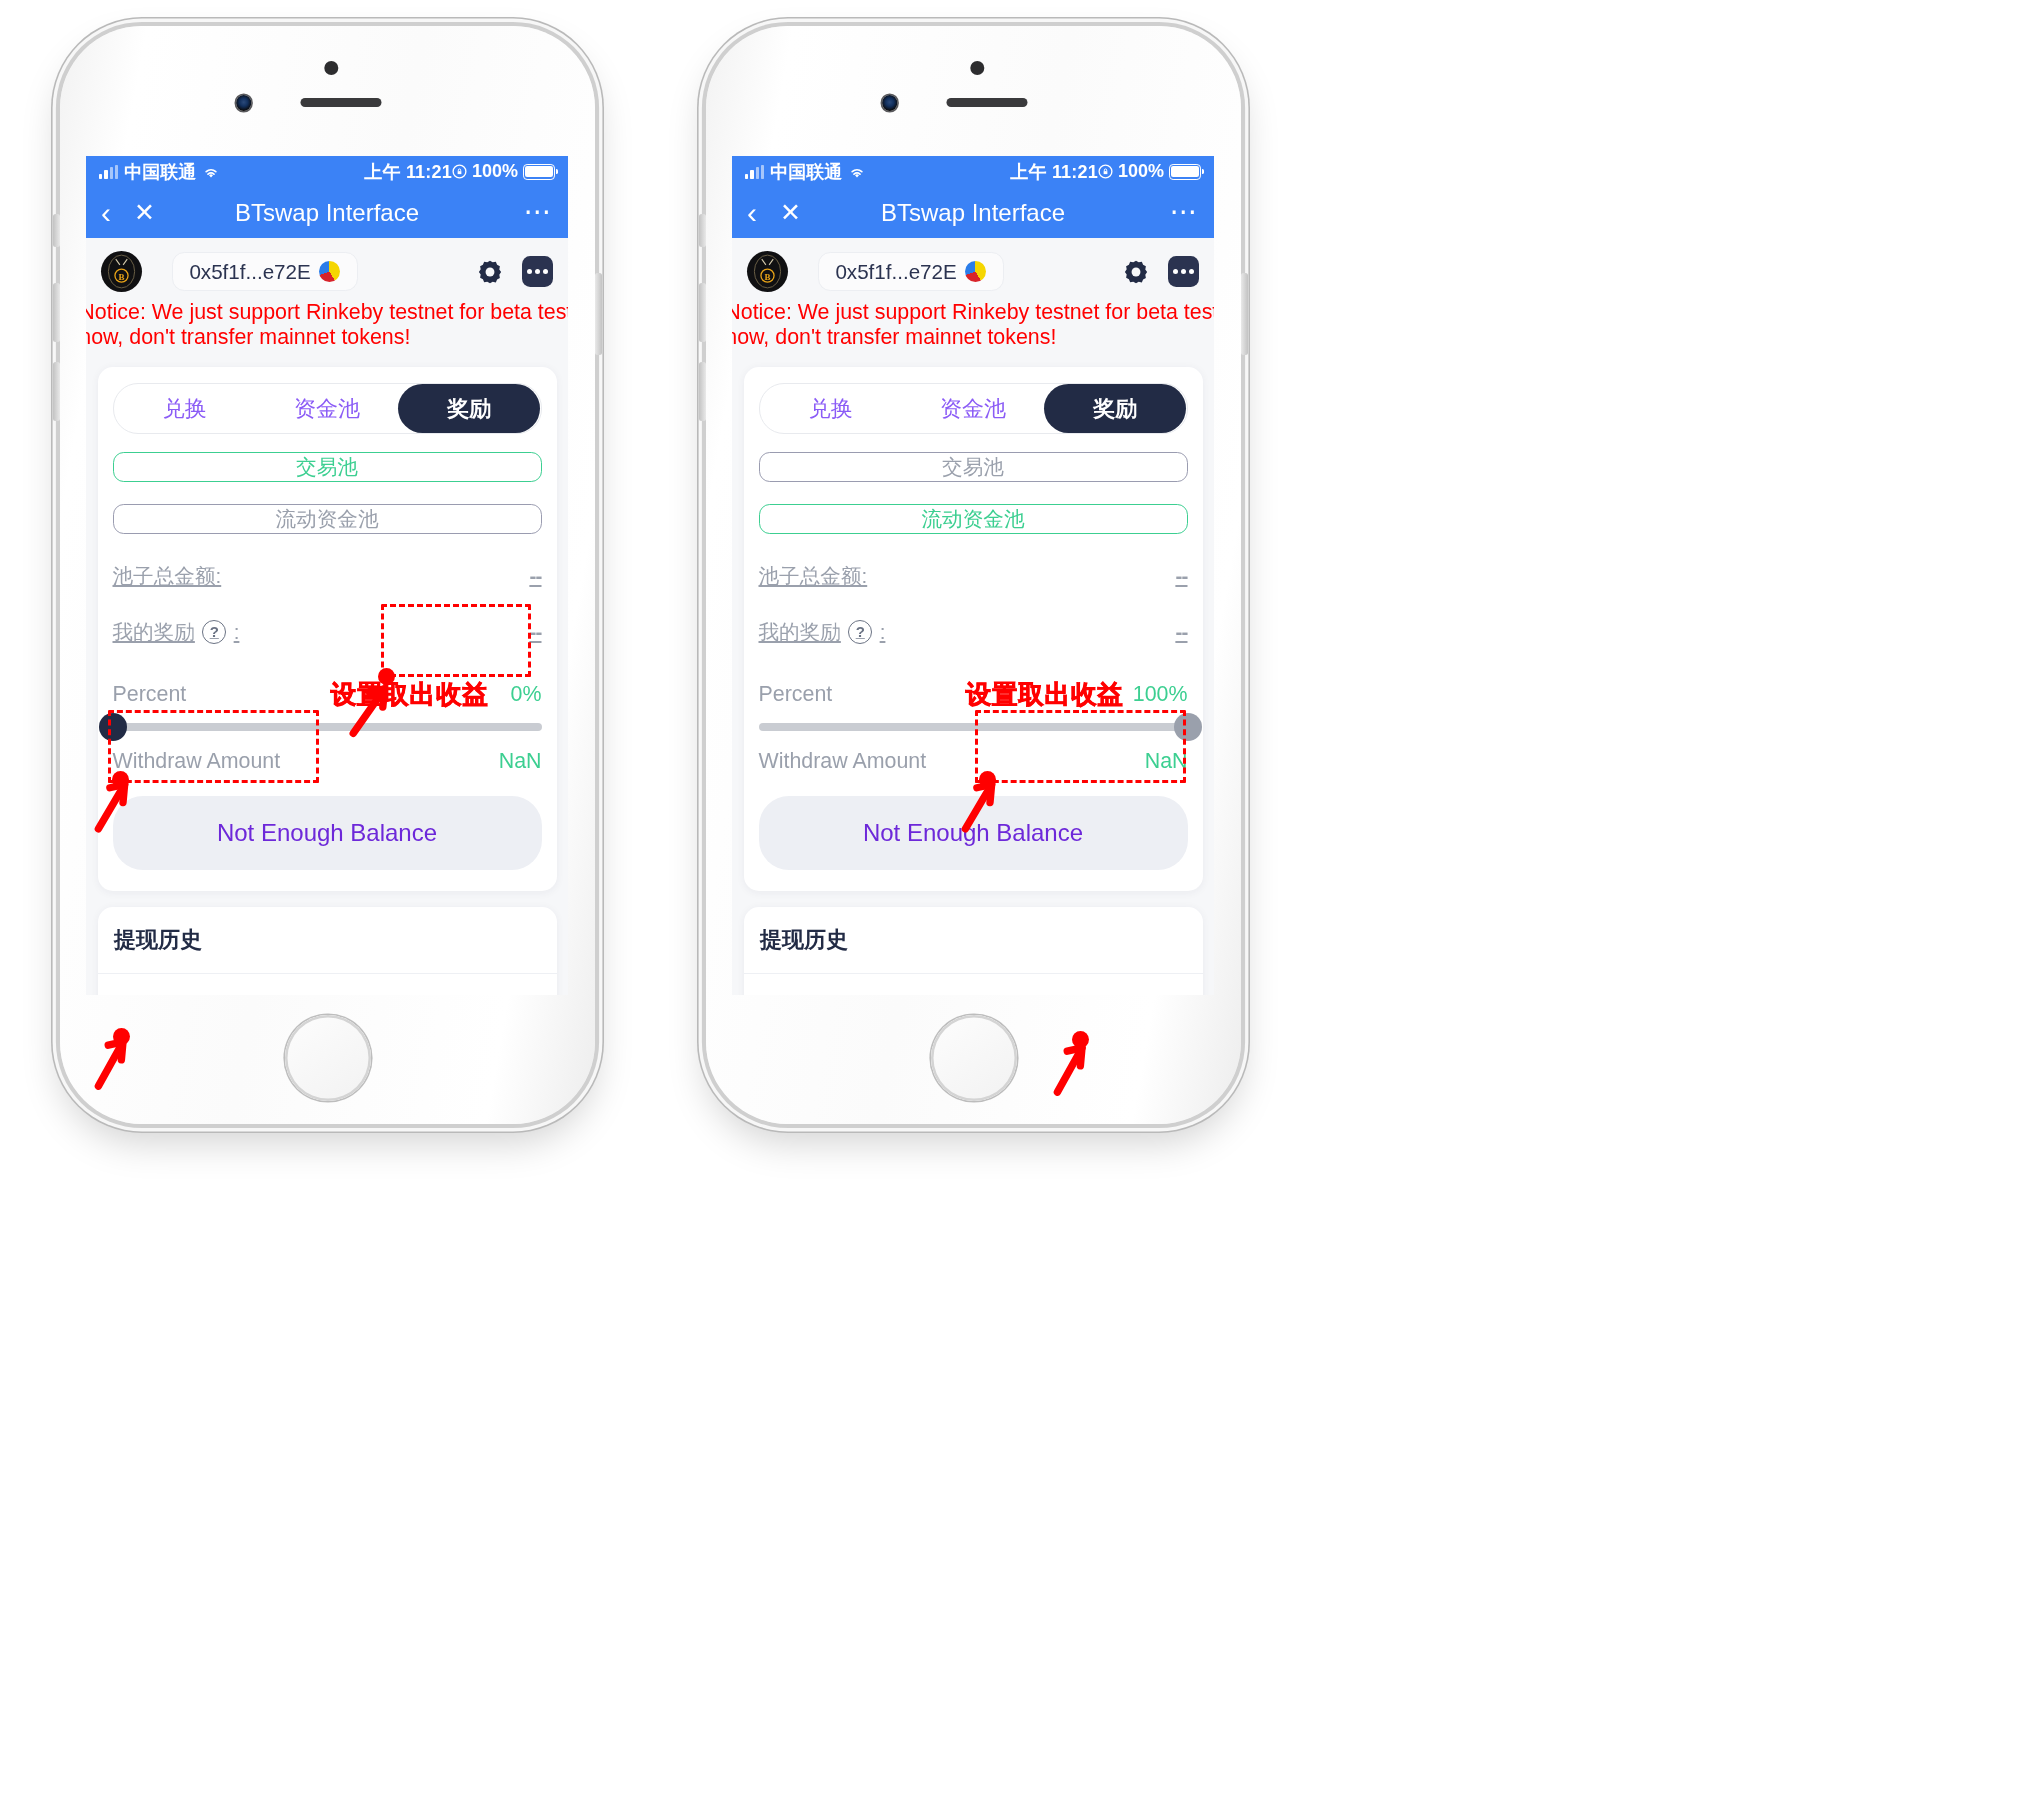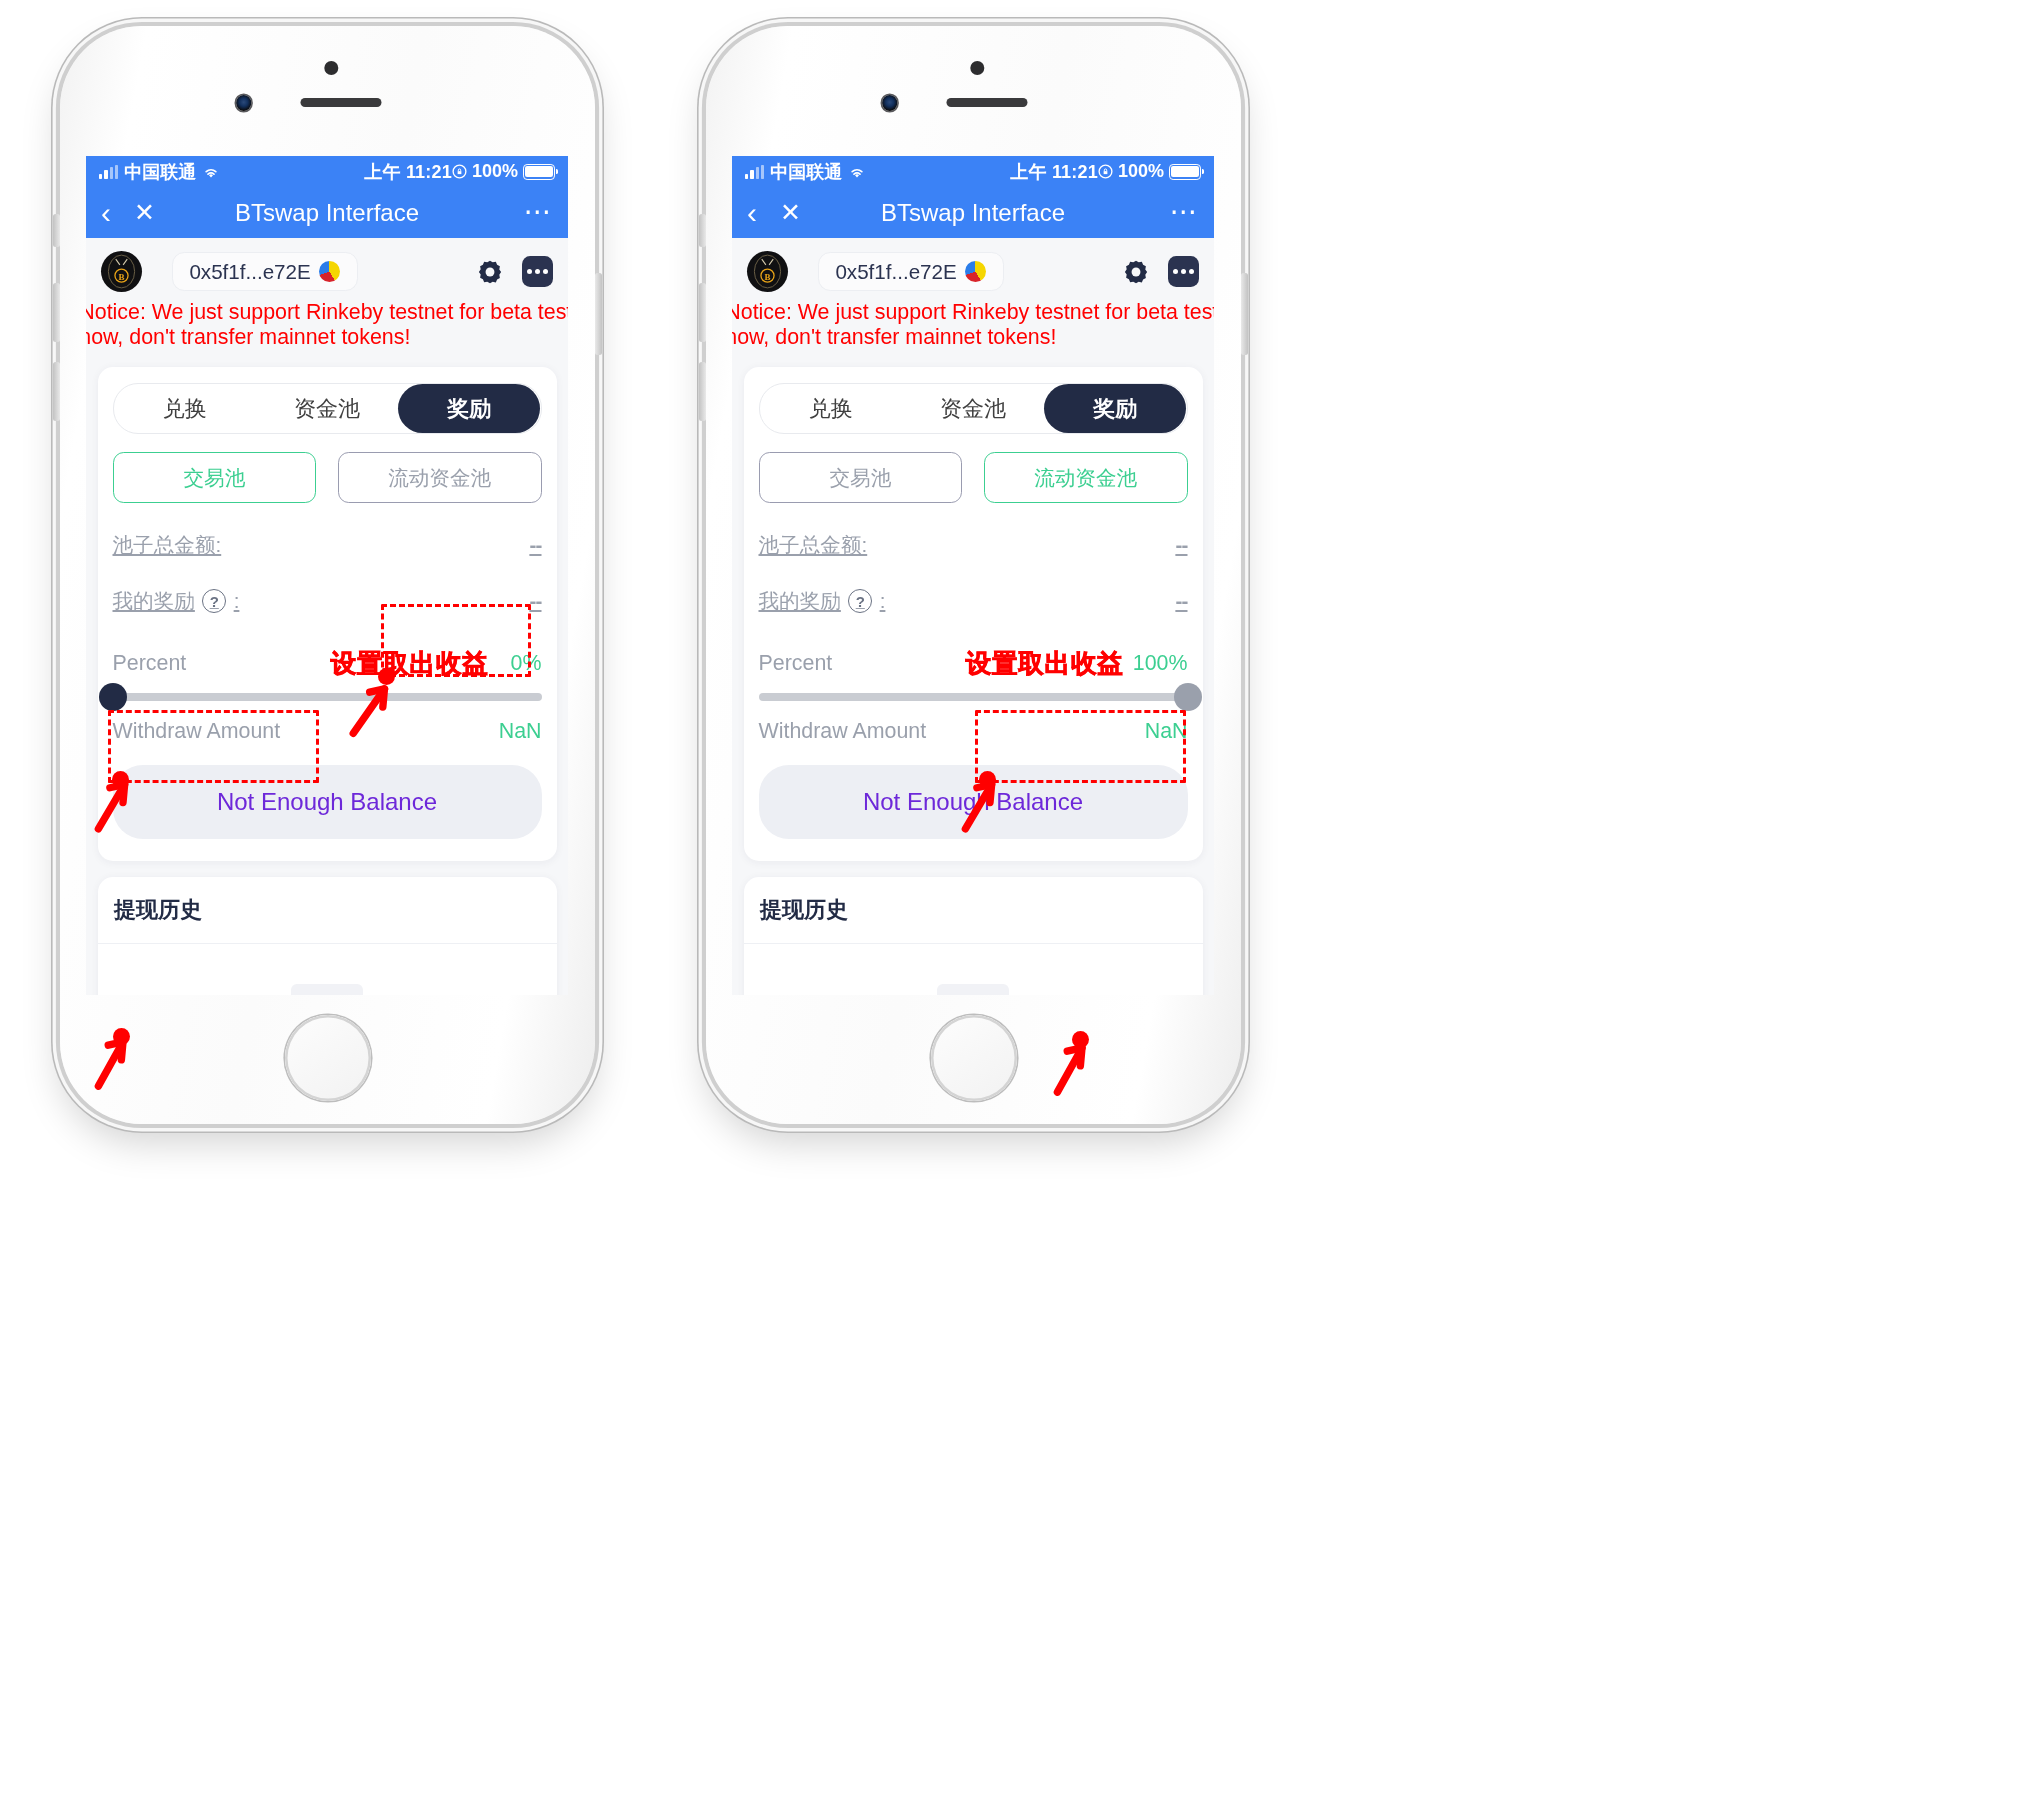--- a/index.html
+++ b/index.html
@@ -132,28 +132,28 @@
     padding:16.4px 15px 21.4px 15px;box-sizing:border-box;
     box-shadow:0 1.6px 8.2px rgba(32,40,80,.055);
   }
 
   
   .seg{
     height:49px;border:0.8px solid #e8eaee;border-radius:25px;
     display:flex;align-items:center;position:relative;
     background:#fff;
   }
-  .seg div{flex:1;text-align:center;font-size:22px;color:#404040;line-height:49px;}
+  .seg div{flex:1;text-align:center;font-size:22px;color:#8b5cf6;line-height:49px;}
   .seg div.active{
     background:#222b45;color:#fff;border-radius:25px;height:49px;
     font-weight:700;margin:0;
   }
 
   
-  .pools{display:flex;gap:21.4px;margin-top:18px;}
+  .pools{display:flex;gap:21.4px;margin-top:18px;flex-direction:column;}
   .pool{
     flex:1;height:51px;border-radius:10.7px;border:1.3px solid #9a9cb0;
     display:flex;align-items:center;justify-content:center;
     font-size:20.6px;color:#9aa0ac;background:#fff;box-sizing:border-box;
   }
   .pool.on{border-color:#3ccf91;color:#3ccf91;}
 
   
   .inforow{
     display:flex;align-items:center;justify-content:space-between;

